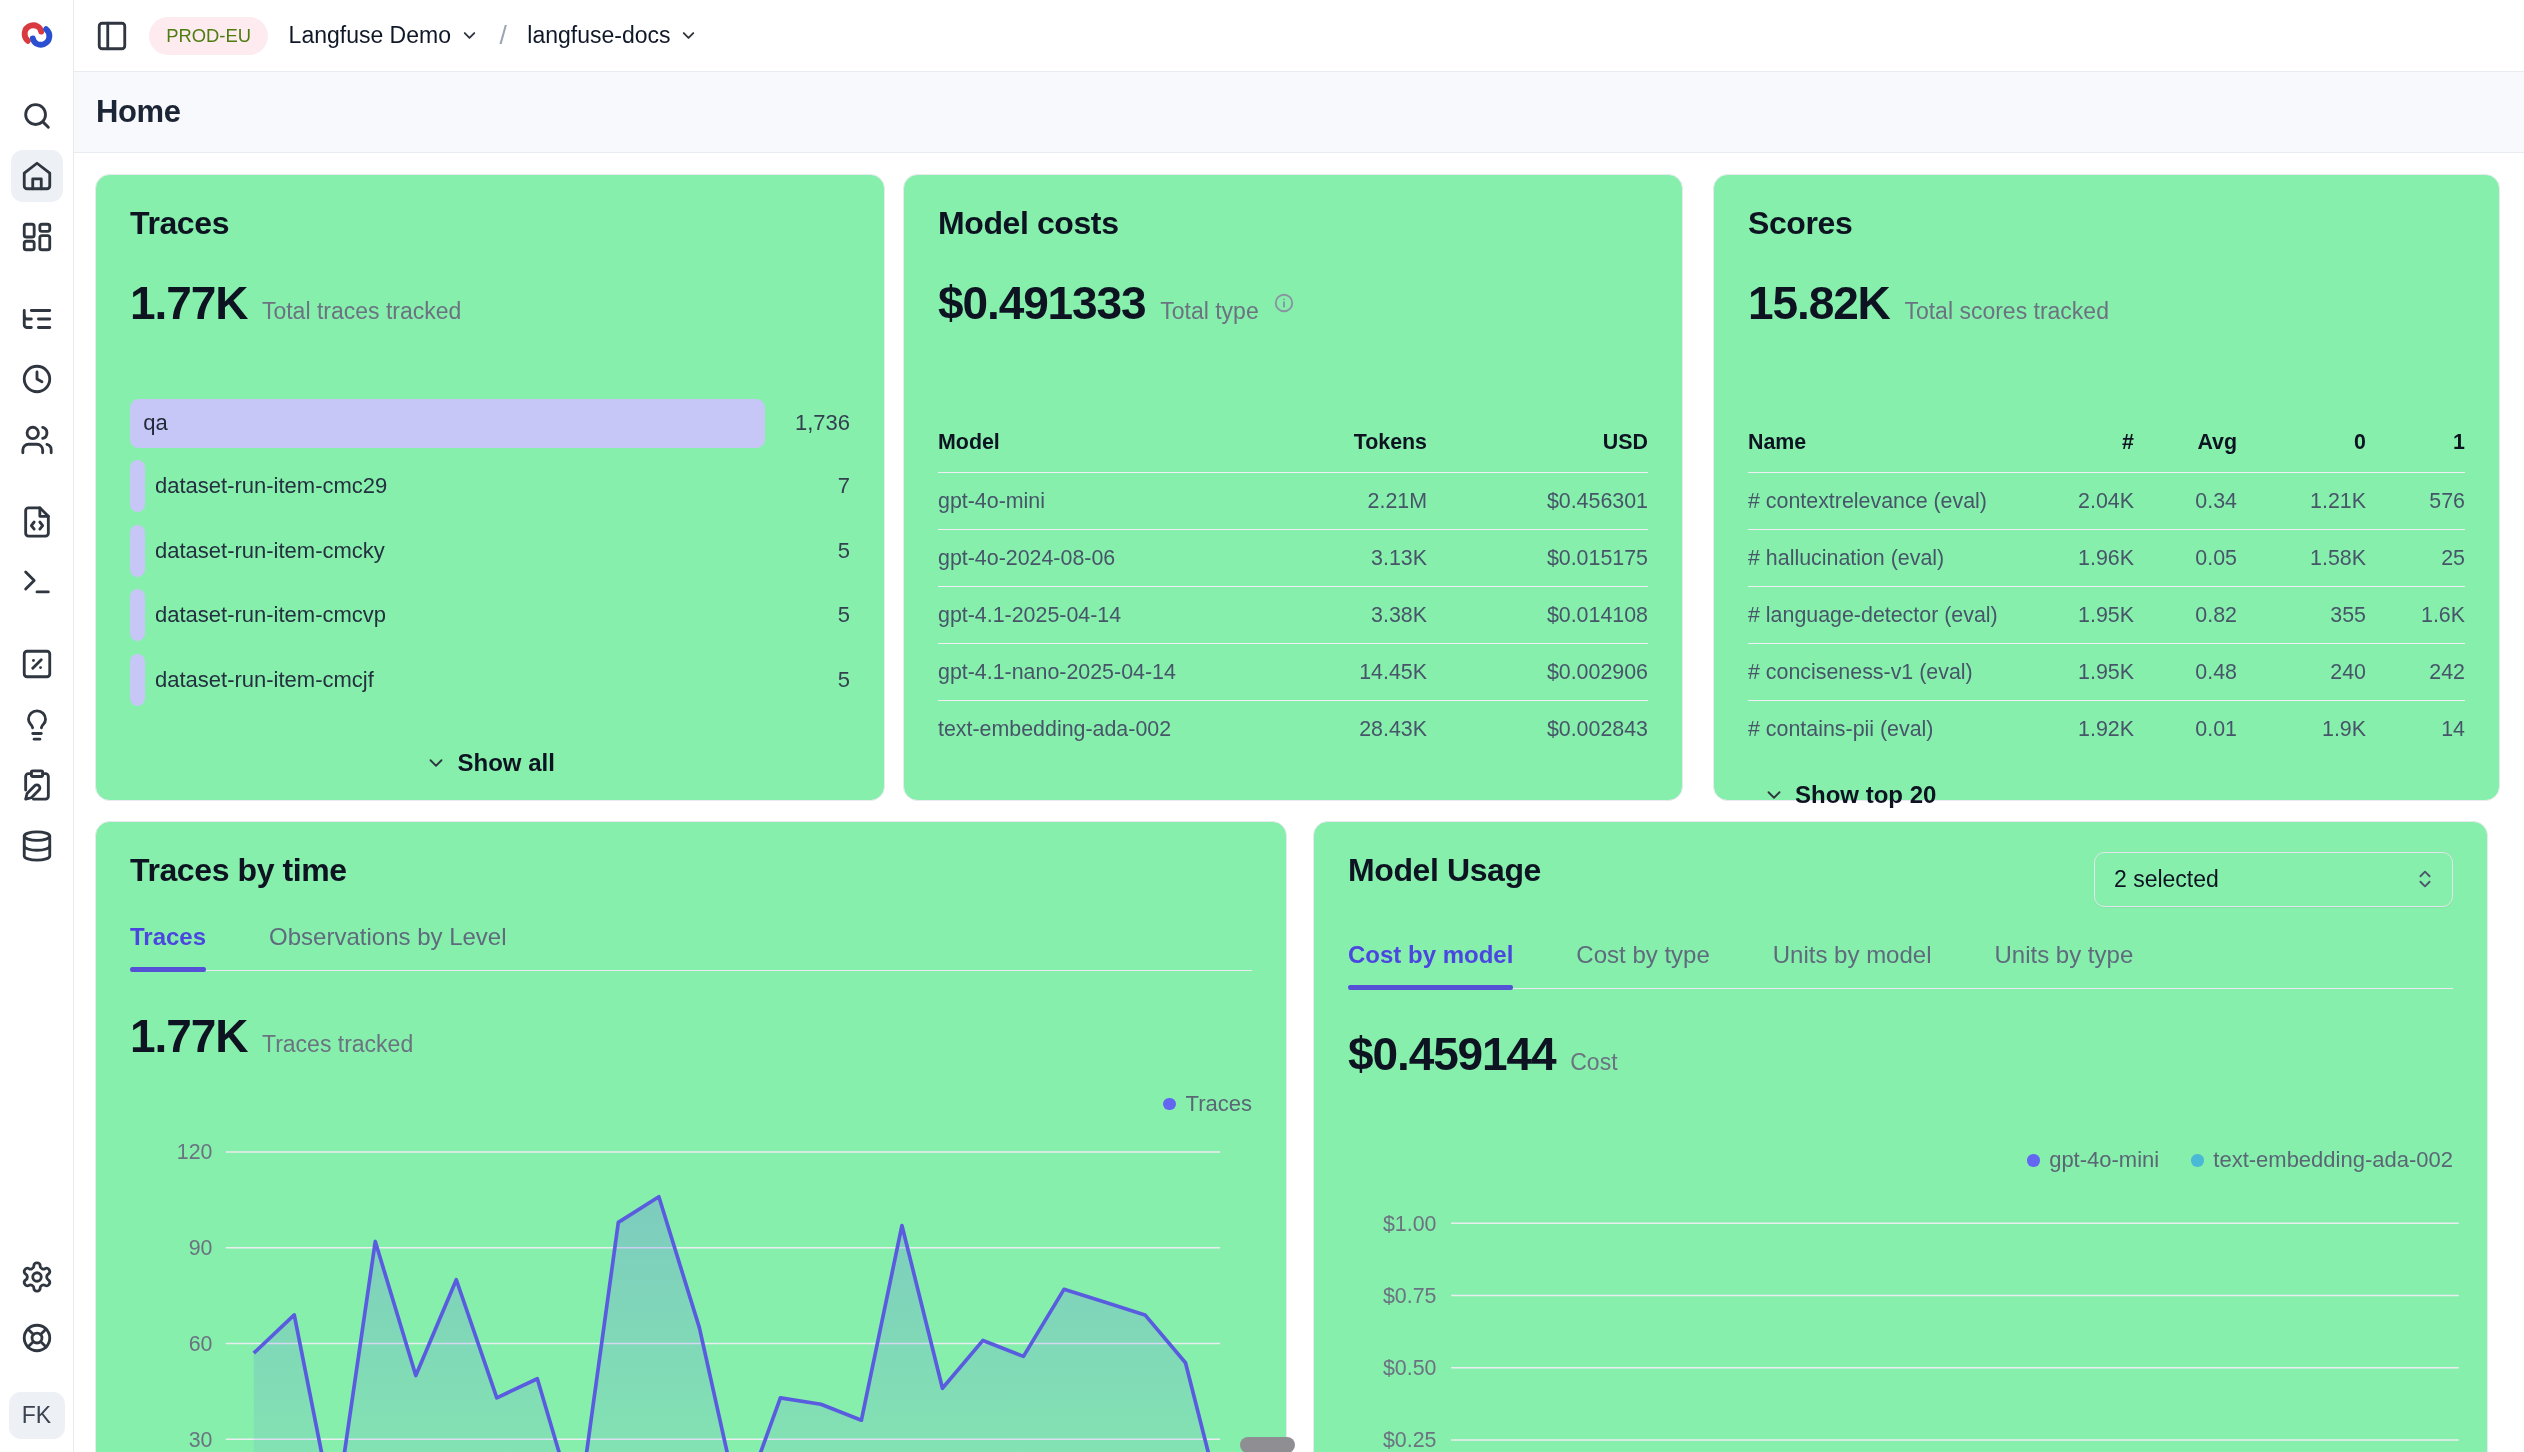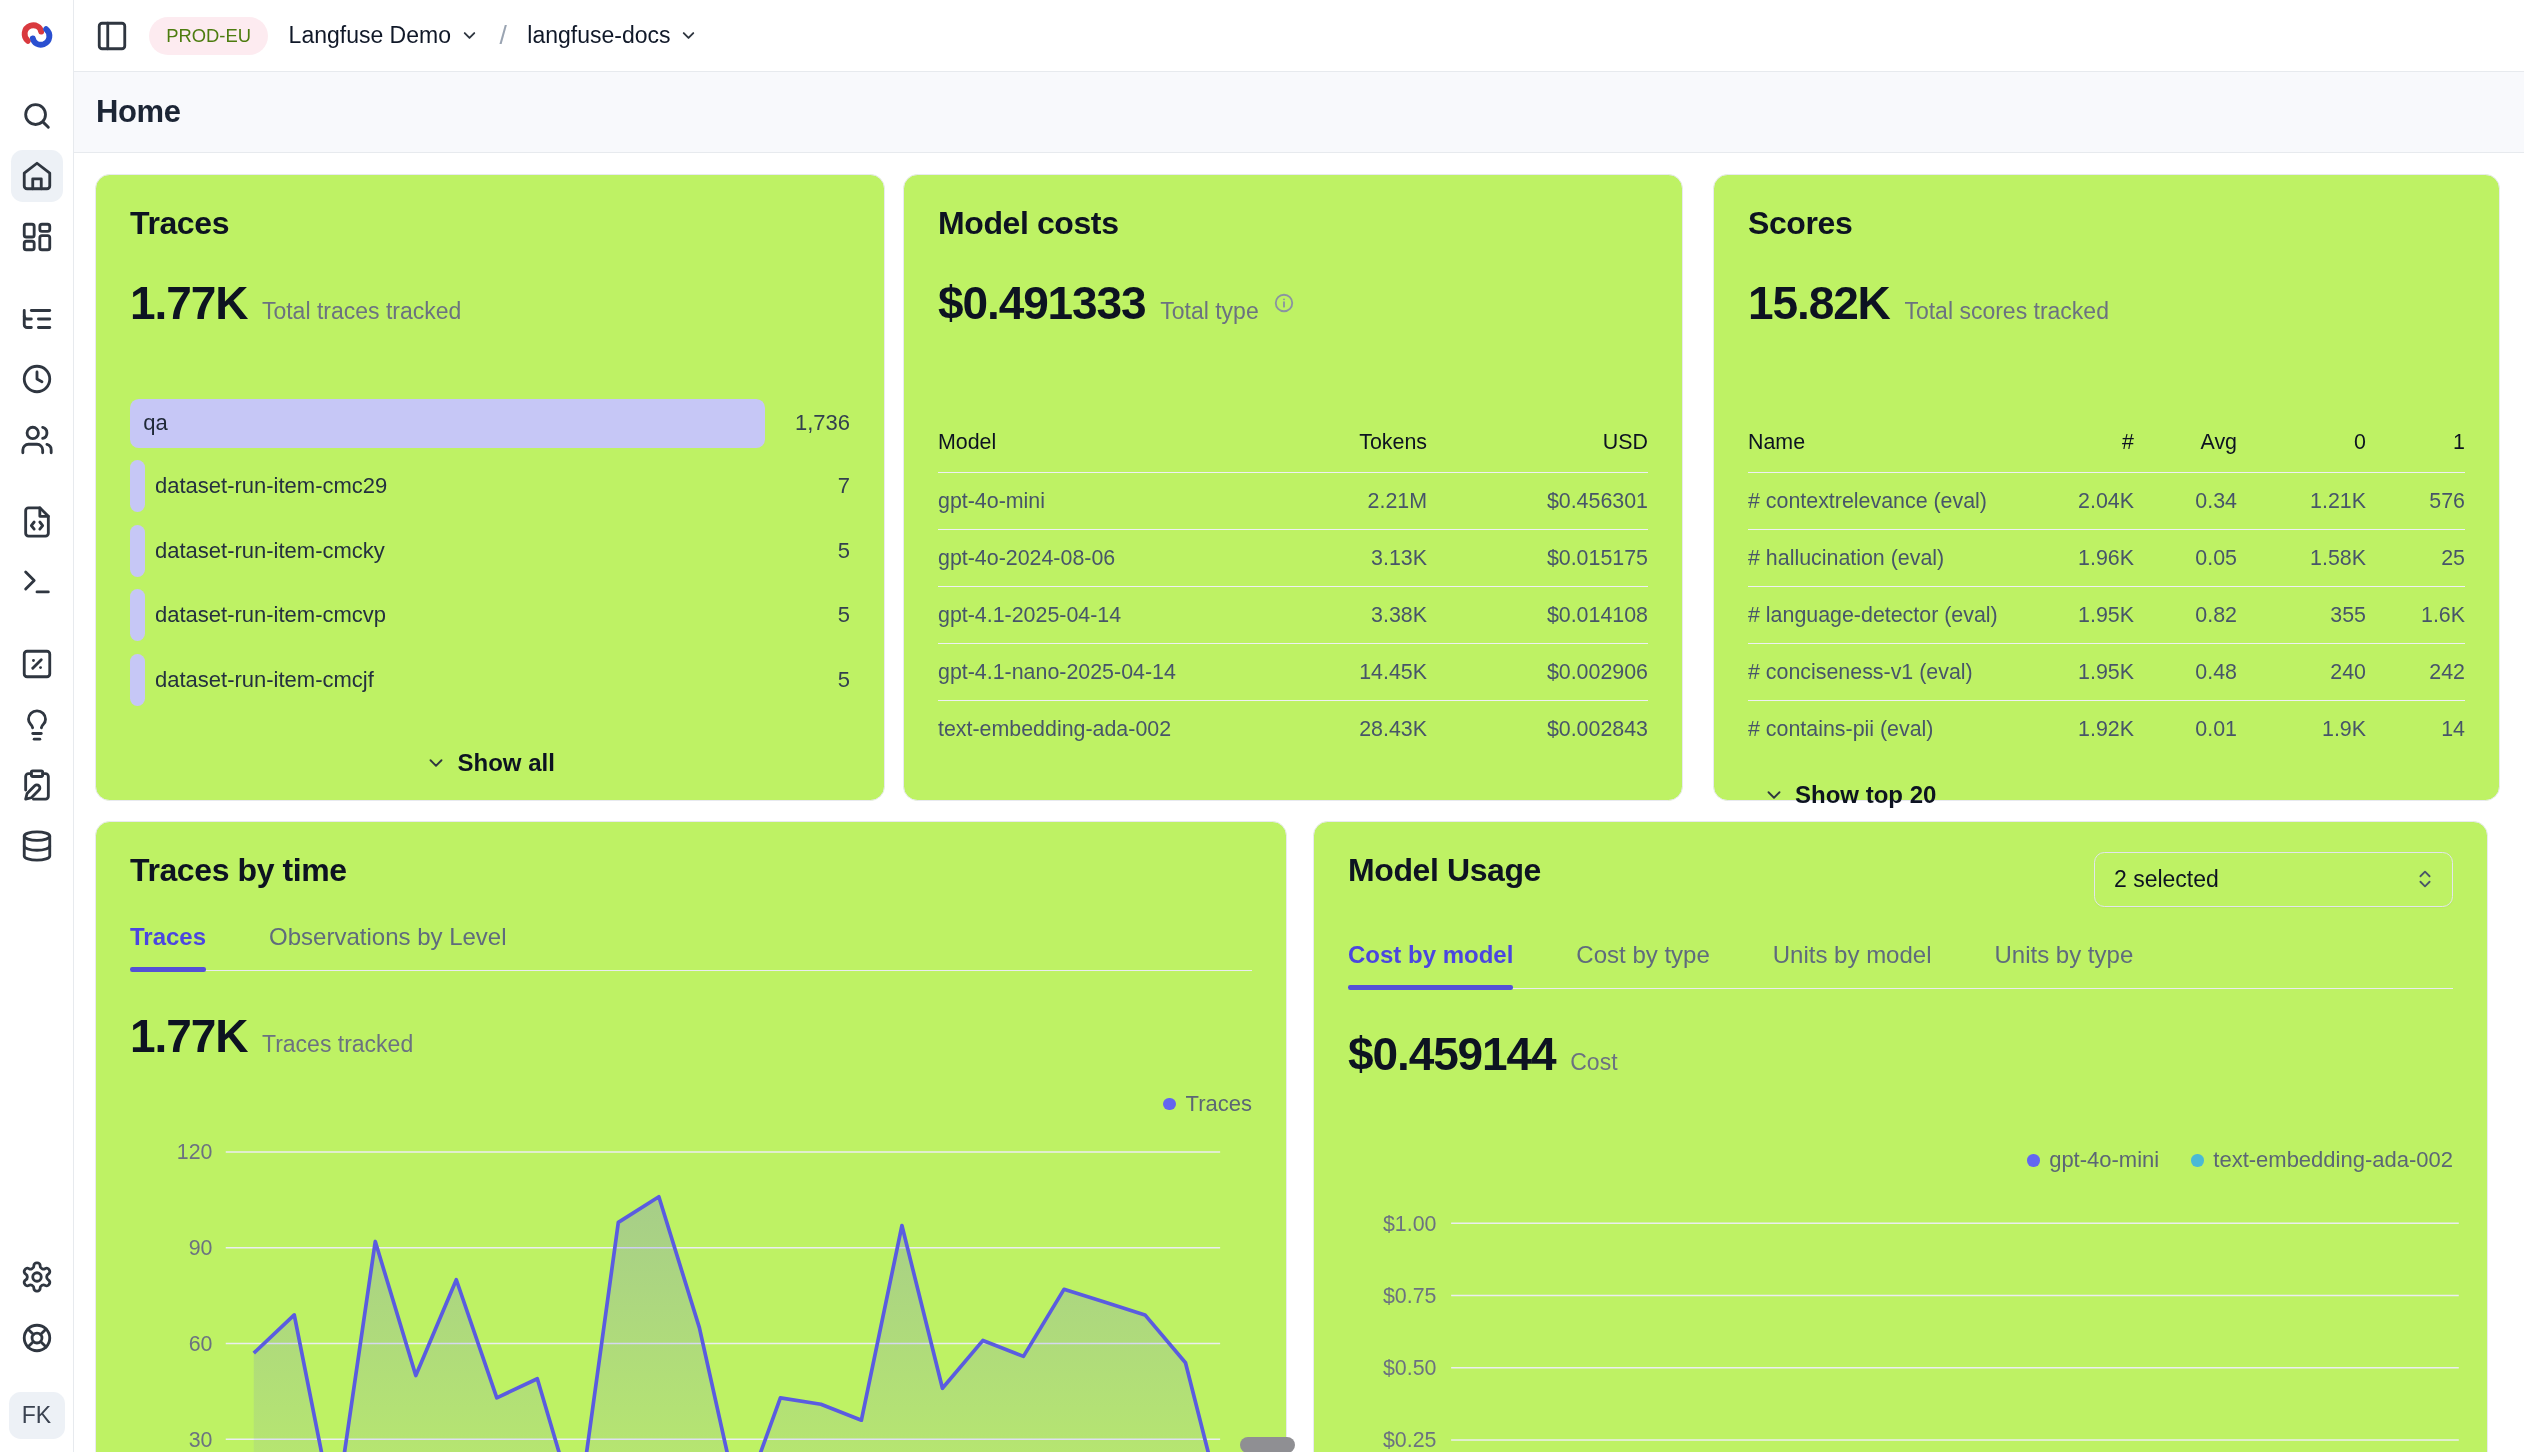--- a/index.html
+++ b/index.html
@@ -35,21 +35,21 @@
            border-radius:736px; white-space:nowrap; }
   .crumb { display:flex; align-items:center; gap:8.8px; font-size:23px; color:#101828; cursor:pointer; }
   .slash { color:#9aa4b2; font-size:26.5px; font-weight:300; }
 
   .home-strip { position:absolute; left:74px; top:72px; right:0; height:81px;
                 background:#f8f9fc; border-bottom:1.5px solid #e7eaee; display:flex;
                 align-items:center; padding-left:22px; z-index:4; }
   .home-strip h1 { font-size:31px; font-weight:700; color:#1c2535; letter-spacing:-0.4px; }
 
   
-  .card { position:absolute; background:#bef264; border:1.5px solid #e8eaef; border-radius:14.7px;
+  .card { position:absolute; background:#86efac; border:1.5px solid #e8eaef; border-radius:14.7px;
           padding:29.5px 34px; }
   #card-traces { left:95px; top:174px; width:790px; height:627px; }
   #card-costs  { left:903px; top:174px; width:780px; height:627px; }
   #card-scores { left:1713px; top:174px; width:787px; height:627px; }
   #card-tbt    { left:95px; top:821px; width:1192px; height:745px; }
   #card-usage  { left:1313px; top:821px; width:1175px; height:745px; }
 
   .card-title { font-size:32px; font-weight:700; color:#0d1321; letter-spacing:-0.4px; }
   .metric-row { display:flex; align-items:baseline; gap:14.7px; margin-top:34px; }
   .metric { font-size:46px; font-weight:700; letter-spacing:-1.1px; color:#0d1321; }
@@ -70,21 +70,21 @@
              font-size:22px; color:#33404f; }
   .show-btn { display:flex; align-items:center; gap:10.3px; font-size:24px; font-weight:700;
               color:#0d1321; cursor:pointer; }
   .show-btn.center { justify-content:center; margin-top:43px; }
   .show-btn.left { margin-top:23.6px; padding-left:14.7px; }
 
   
   .dtable { margin-top:85px; }
   .trow { display:flex; align-items:center; padding:15.5px 0; border-bottom:1.5px solid #eef0f4;
           font-size:21.4px; color:#475569; }
-  .trow.head { font-weight:400; color:#0d1321; padding-bottom:17px; }
+  .trow.head { font-weight:700; color:#0d1321; padding-bottom:17px; }
   .trow.last { border-bottom:none; }
   .c-name { flex:1; text-align:left; }
   .c-num { text-align:right; }
   .costs .c-tokens { width:199px; } .costs .c-usd { width:221px; }
   .scores .c-cnt { width:129px; } .scores .c-avg { width:103px; }
   .scores .c-z { width:129px; } .scores .c-o { width:99px; }
 
   
   .tabs { display:flex; gap:63px; border-bottom:1.5px solid #e9ebf0; margin-top:34px; }
   .tab { position:relative; font-size:24px; color:#5f6b7d; padding-bottom:19px; cursor:pointer; }

